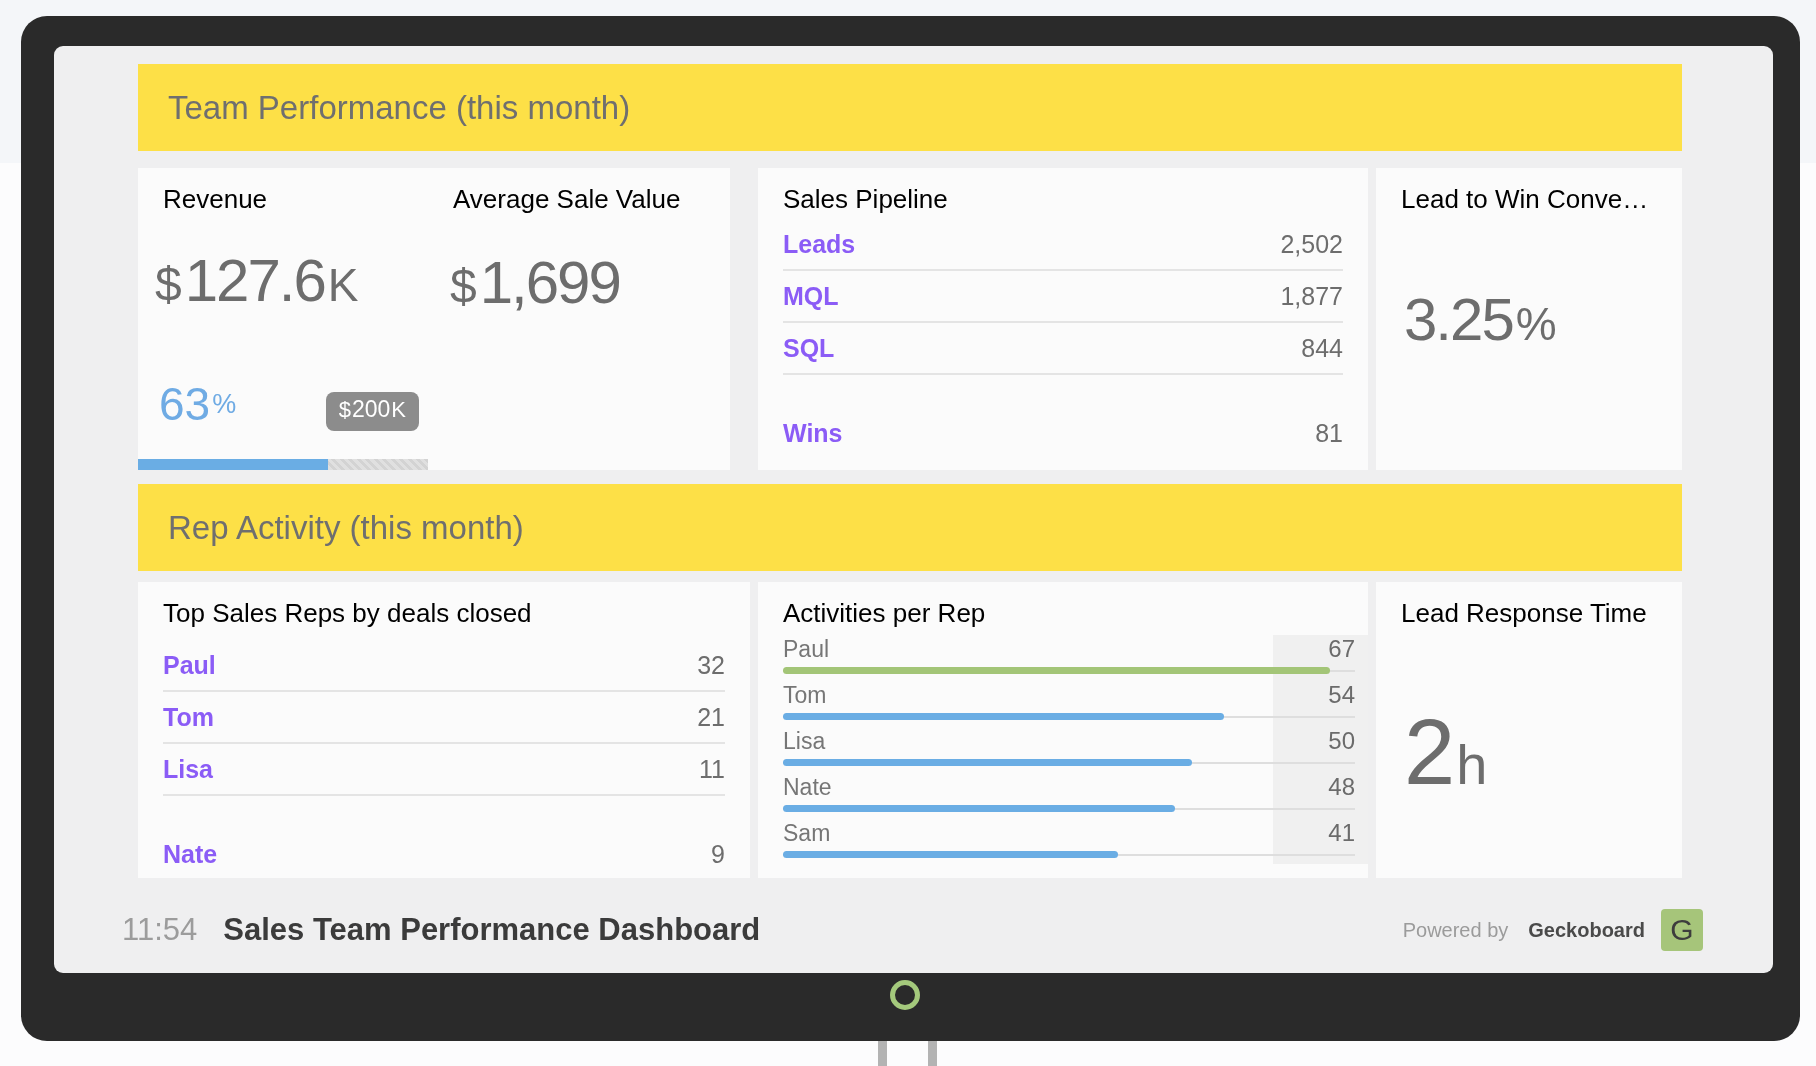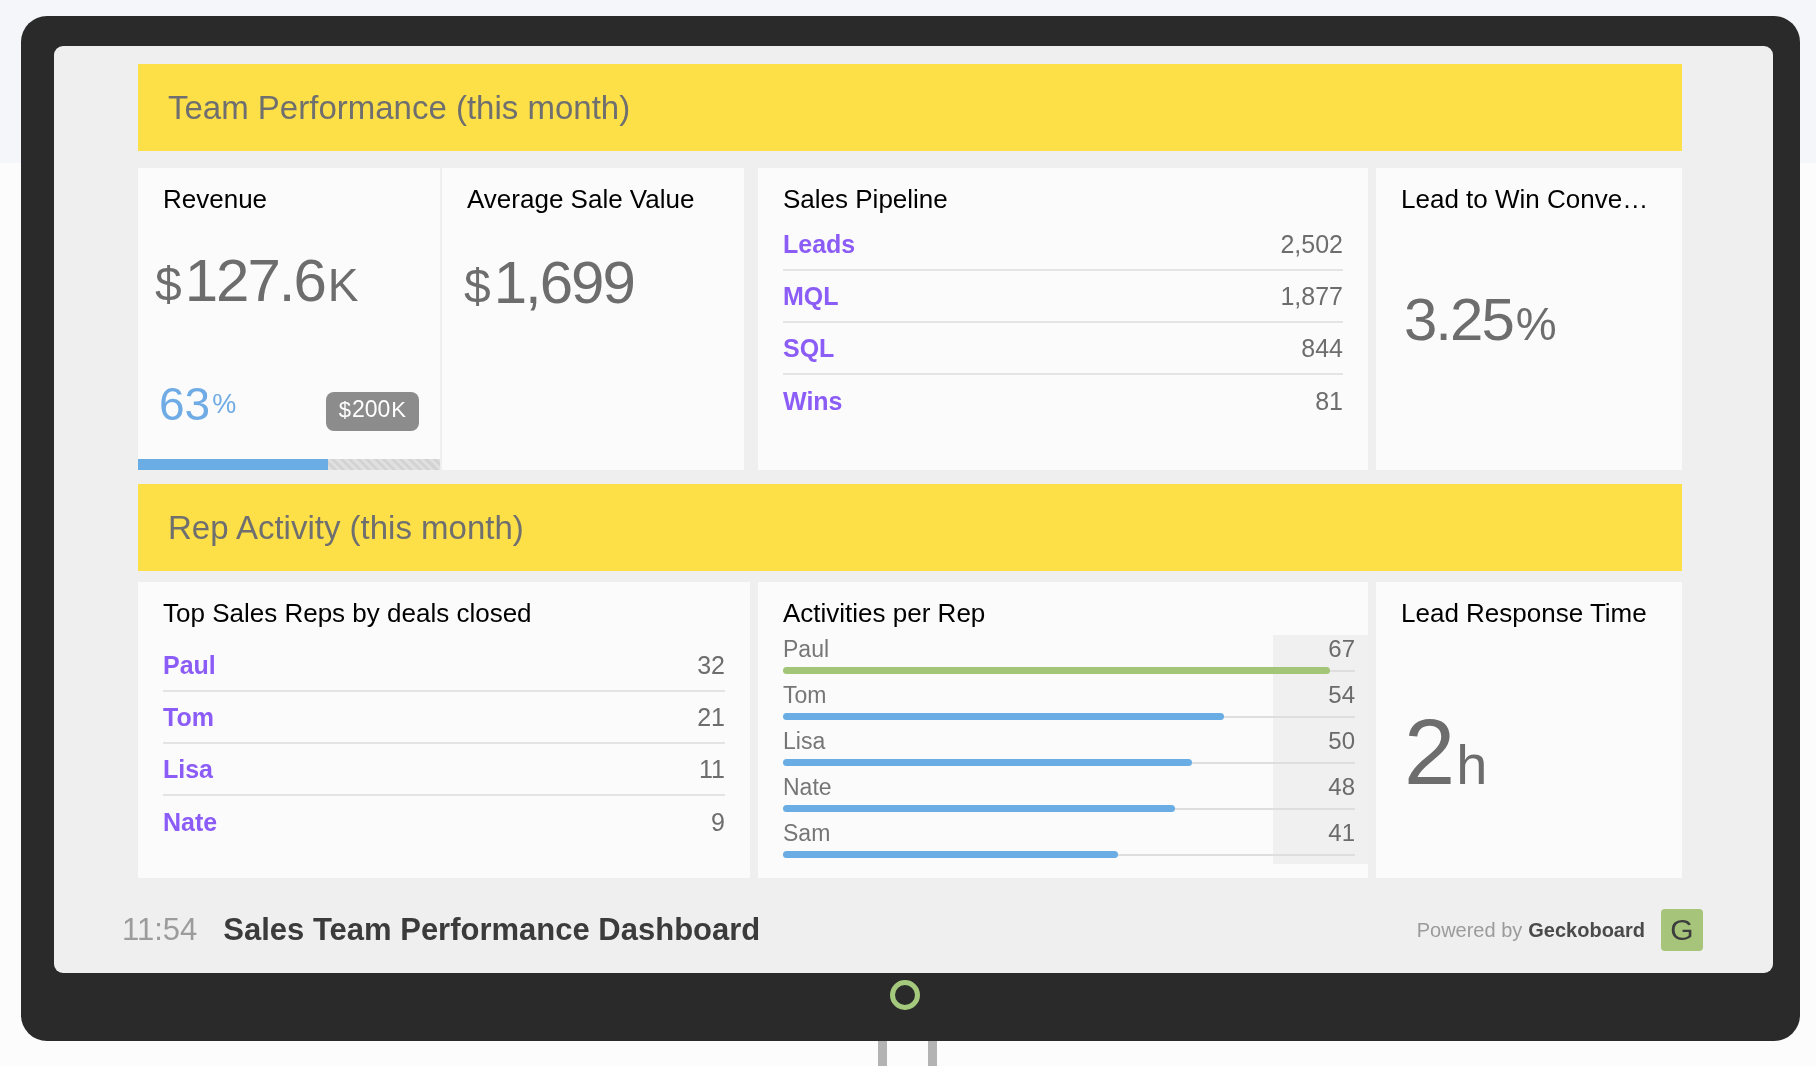--- a/index.html
+++ b/index.html
@@ -20,21 +20,21 @@
   .leg.l1 { left:878px; } .leg.l2 { left:928px; }
 
   
   .hdr-card { position:absolute; left:84px; width:1544px; height:87px; background:#fde047;
               display:flex; align-items:center; padding-left:30px;
               font-size:33px; color:#6f6f6f; }
   .hdr1 { top:18px; } .hdr2 { top:438px; }
   .card { position:absolute; background:#fbfbfb; overflow:hidden; }
   .row1 { top:122px; height:302px; } .row2 { top:536px; height:296px; }
   .c-revenue { left:84px; width:302px; }
-  .c-asv     { left:388px; width:302px; }
+  .c-asv     { left:374px; width:302px; }
   .c-pipe    { left:704px; width:610px; }
   .c-ltw     { left:1322px; width:306px; }
   .c-reps    { left:84px;  width:612px; }
   .c-act     { left:704px; width:610px; }
   .c-lrt     { left:1322px; width:306px; }
   .card-title { position:absolute; top:16px; left:25px; right:20px; font-size:26px;
                 color:#000000; white-space:nowrap; overflow:hidden; }
   .bigval { position:absolute; display:flex; align-items:baseline; color:#6d6d6d; }
   .bigval .cur  { font-size:48px; margin-right:3px; }
   .bigval .num  { font-size:60px; letter-spacing:-2px; }
@@ -48,21 +48,21 @@
   .badge .s { font-size:22px; } .badge .n { font-size:23px; padding:0 1px; }
   .progress { position:absolute; left:0; right:0; bottom:0; height:11px;
               background:repeating-linear-gradient(45deg,#d3d3d3 0 3px,#e0e0e0 3px 6px); }
   .progress .fill { height:100%; background:#6aade4; }
 
   
   .mtable { position:absolute; left:25px; right:25px; }
   .t-pipe { top:51px; } .t-reps { top:58px; }
   .mrow { height:52px; display:flex; justify-content:space-between; align-items:center;
           border-bottom:2px solid #e4e4e4; }
-  .mrow:last-child { border-bottom:none; }
+  .mrow:last-child { border-bottom:none;margin-top:32px; }
   .mrow .lbl { font-size:25px; font-weight:700; color:#8b5cf6; }
   .mrow .val { font-size:25px; color:#6d6d6d; }
 
   
   .chart-zone { position:absolute; left:25px; right:13px; top:53px; bottom:14px; }
   .chart-band { position:absolute; top:0; bottom:0; background:#f0f0f0; }
   .crow { position:relative; height:41px; margin-bottom:5px; }
   .crow-head { display:flex; justify-content:space-between; align-items:baseline; }
   .crow-head .lbl { font-size:23px; color:#767676; }
   .crow-head .val { font-size:24px; color:#6b6b6b; }
@@ -71,21 +71,21 @@
   .cbar { position:absolute; left:0; top:0; height:7px; border-radius:4px; }
 
   
   .dash-footer { position:absolute; left:0; right:0; top:846px; height:76px;
                  display:flex; align-items:center; justify-content:space-between;
                  padding:0 70px 0 68px; }
   .f-left { display:flex; align-items:center; }
   .f-time { font-size:31px; color:#9c9c9c; margin-right:26px; }
   .f-title { font-size:31px; font-weight:700; color:#3b3b3b; }
   .f-right { display:flex; align-items:center; }
-  .f-powered { font-size:20px; color:#9b9b9b; margin-right:6px; }
+  .f-powered { font-size:20px; color:#9b9b9b; margin-right:20px; }
   .f-brand { font-size:20px; font-weight:700; color:#4a4a4a; margin-right:16px; }
   .f-logo { width:42px; height:42px; background:#a6c57a; border-radius:4px;
             display:flex; align-items:center; justify-content:center;
             font-size:30px; color:#3d3d3d; }
 </style>
 </head>
 <body>
 
 <div class="bezel">
   <div class="screen">

